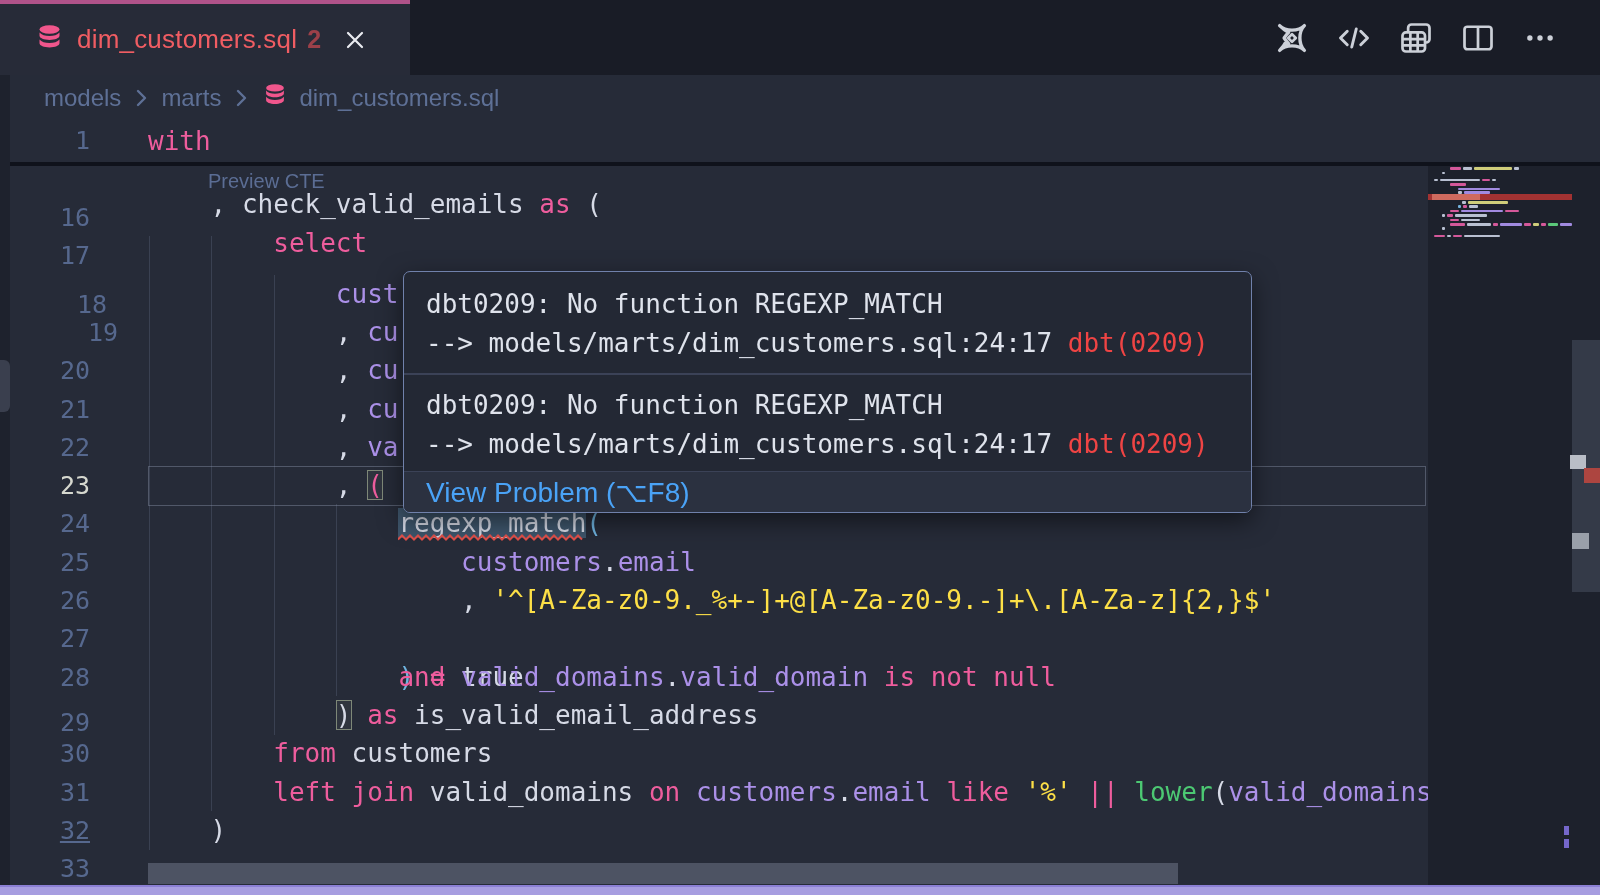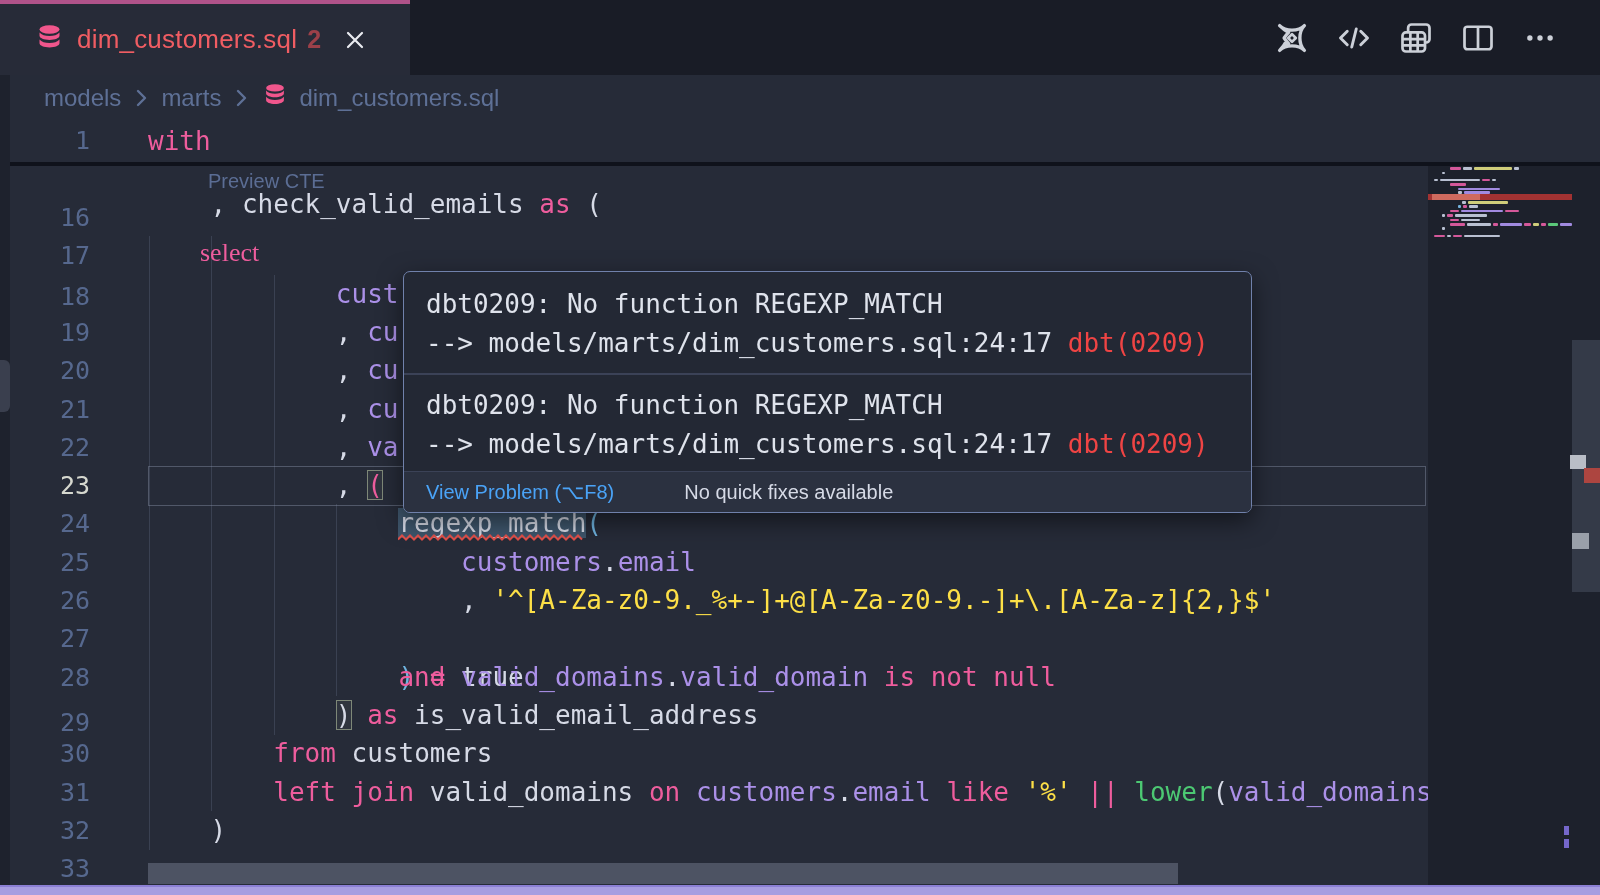--- a/index.html
+++ b/index.html
@@ -50,21 +50,21 @@
 
   
   #hover { position:absolute; left:403px; top:151px; width:849px; height:242px; z-index:50;
            background:#232834; border:1.5px solid #7081ab; border-radius:7px;
            box-shadow:0 8px 24px rgba(0,0,0,.5); display:flex; flex-direction:column; overflow:hidden; }
   .hv-sec { padding:13px 0 10px 22px; font:26px/39px "DejaVu Sans Mono", monospace; color:#dfe3ec; }
   .hv-sec.second { padding-top:11px; padding-bottom:7px; }
   .hv-code { color:#ef4444; }
   .hv-div { height:1.5px; background:#3b4257; }
   #hv-footer { flex:1; background:#2b3140; display:flex; align-items:center; padding-left:22px;
-               font-size:20px; gap:70px; }
+               font-size:28px; gap:70px; }
   #hv-view { color:#4aa3f7; cursor:pointer; }
   #hv-nofix { color:#d6dae6; }
 
   
   #minimap-band { position:absolute; left:1428px; top:0; width:172px; height:775px; background:#1d212c; z-index:30; }
   .mm-seg { position:absolute; height:2.6px; border-radius:1px; }
   .mm-k{background:#d4589a;} .mm-w{background:#b9c0d2;} .mm-p{background:#a18ae0;}
   .mm-s{background:#cfcd7a;} .mm-g{background:#5bc87a;} .mm-b{background:#74b3dd;}
   #mm-error { position:absolute; left:0; top:74px; width:144px; height:6px; background:#a23232; }
   #mm-error .hot { position:absolute; left:4px; top:0; width:48px; height:6px; background:#cf6a5e; }
@@ -171,24 +171,24 @@
     <div class="guide" style="left:211px; top:116px; height:575px;"></div>
     <div class="guide" style="left:274px; top:155px; height:460px;"></div>
     <div class="guide" style="left:336px; top:384px; height:192px;"></div>
 
     <div id="current-line" style="top:346px;"></div>
     <div id="codelens">Preview CTE</div>
     <div id="code-lines">
         <div class="gutter-num" style="top: 78px;">16</div>
         <div class="code-row" style="top: 65px;"><span class="tk-w">    , check_valid_emails </span><span class="tk-k">as</span><span class="tk-w"> (</span></div>
         <div class="gutter-num" style="top: 116.3px;">17</div>
-        <div class="code-row" style="top: 113px; font-family: Liberation Serif, serif;"><span class="tk-w">        </span><span class="tk-k">select</span></div>
-        <div class="gutter-num" style="top: 157px;">18</div>
+        <div class="code-row" style="top: 104px;"><span class="tk-w">        </span><span class="tk-k">select</span></div>
+        <div class="gutter-num" style="top: 165px; margin-left: 17px;">18</div>
         <div class="code-row" style="top: 154.6px;"><span class="tk-w">            </span><span class="tk-p">cust</span></div>
-        <div class="gutter-num" style="top: 192.9px;">19</div>
+        <div class="gutter-num" style="top: 192.9px; margin-left: 28px;">19</div>
         <div class="code-row" style="top: 192.9px;"><span class="tk-w">            , </span><span class="tk-p">cu</span></div>
         <div class="gutter-num" style="top: 231.2px;">20</div>
         <div class="code-row" style="top: 231.2px;"><span class="tk-w">            , </span><span class="tk-p">cu</span></div>
         <div class="gutter-num" style="top: 269.5px;">21</div>
         <div class="code-row" style="top: 269.5px;"><span class="tk-w">            , </span><span class="tk-p">cu</span></div>
         <div class="gutter-num" style="top: 307.8px;">22</div>
         <div class="code-row" style="top: 307.8px;"><span class="tk-w">            , </span><span class="tk-p">va</span></div>
         <div class="gutter-num active" style="top: 346.1px;">23</div>
         <div class="code-row" style="top: 346.1px;"><span class="tk-w">            , </span><span class="tk-k bracket-box">(</span></div>
         <div class="gutter-num" style="top: 384.4px;">24</div>
@@ -202,21 +202,21 @@
         <div class="gutter-num" style="top: 499.3px;">27</div>
         <div class="code-row" style="top: 499.3px; margin-top: 39px;"><span class="tk-w">                </span><span class="tk-b">)</span><span class="tk-w"> </span><span class="tk-k">=</span><span class="tk-w"> true</span></div>
         <div class="gutter-num" style="top: 537.6px;">28</div>
         <div class="code-row" style="top: 537.6px;"><span class="tk-w">                </span><span class="tk-k">and</span><span class="tk-w"> </span><span class="tk-p">valid_domains</span><span class="tk-w">.</span><span class="tk-p">valid_domain</span><span class="tk-w"> </span><span class="tk-k">is not null</span></div>
         <div class="gutter-num" style="top: 583px;">29</div>
         <div class="code-row" style="top: 575.9px;"><span class="tk-w">            </span><span class="tk-w bracket-box">)</span><span class="tk-w"> </span><span class="tk-k">as</span><span class="tk-w"> is_valid_email_address</span></div>
         <div class="gutter-num" style="top: 614.2px;">30</div>
         <div class="code-row" style="top: 614.2px;"><span class="tk-w">        </span><span class="tk-k">from</span><span class="tk-w"> customers</span></div>
         <div class="gutter-num" style="top: 652.5px;">31</div>
         <div class="code-row" style="top: 652.5px;"><span class="tk-w">        </span><span class="tk-k">left join</span><span class="tk-w"> valid_domains </span><span class="tk-k">on</span><span class="tk-w"> </span><span class="tk-p">customers</span><span class="tk-w">.</span><span class="tk-p">email</span><span class="tk-w"> </span><span class="tk-k">like</span><span class="tk-w"> </span><span class="tk-s">'%'</span><span class="tk-w"> </span><span class="tk-k">||</span><span class="tk-w"> </span><span class="tk-g">lower</span><span class="tk-w">(</span><span class="tk-p">valid_domains</span></div>
-        <div class="gutter-num" style="top: 690.8px;">32</div>
+        <div class="gutter-num" style="top: 690.8px; text-decoration: underline;">32</div>
         <div class="code-row" style="top: 690.8px;"><span class="tk-w">    )</span></div>
         <div class="gutter-num" style="top: 729.1px;">33</div>
         <div class="code-row" style="top: 729.1px;"></div>
       </div>
 
     <div id="sticky">
       <div class="gutter-num">1</div>
       <div class="code-row" id="sticky-code"><span class="tk-k">with</span></div>
     </div>
 
@@ -226,21 +226,20 @@
         <div><span>  --&gt; models/marts/dim_customers.sql:24:17 </span><span class="hv-code">dbt(0209)</span></div>
       </div>
       <div class="hv-div"></div>
       <div class="hv-sec second">
         <div>dbt0209: No function REGEXP_MATCH</div>
         <div><span>  --&gt; models/marts/dim_customers.sql:24:17 </span><span class="hv-code">dbt(0209)</span></div>
       </div>
       <div class="hv-div"></div>
       <div id="hv-footer">
         <span id="hv-view">View Problem (⌥F8)</span>
-        <span id="hv-nofix">No quick fixes available</span>
       </div>
     </div>
 
     <div id="minimap-band">
       <div id="mm-rows">
           <div class="mm-seg mm-k" style="left: 6px; top: 5px; width: 13px;"></div>
           <div class="mm-seg mm-w" style="left: 14px; top: 9.4px; width: 30px;"></div>
           <div class="mm-seg mm-k" style="left: 46px; top: 9.4px; width: 8px;"></div>
           <div class="mm-seg mm-w" style="left: 56px; top: 9.4px; width: 4px;"></div>
           <div class="mm-seg mm-k" style="left: 22px; top: 13.8px; width: 16px;"></div>

